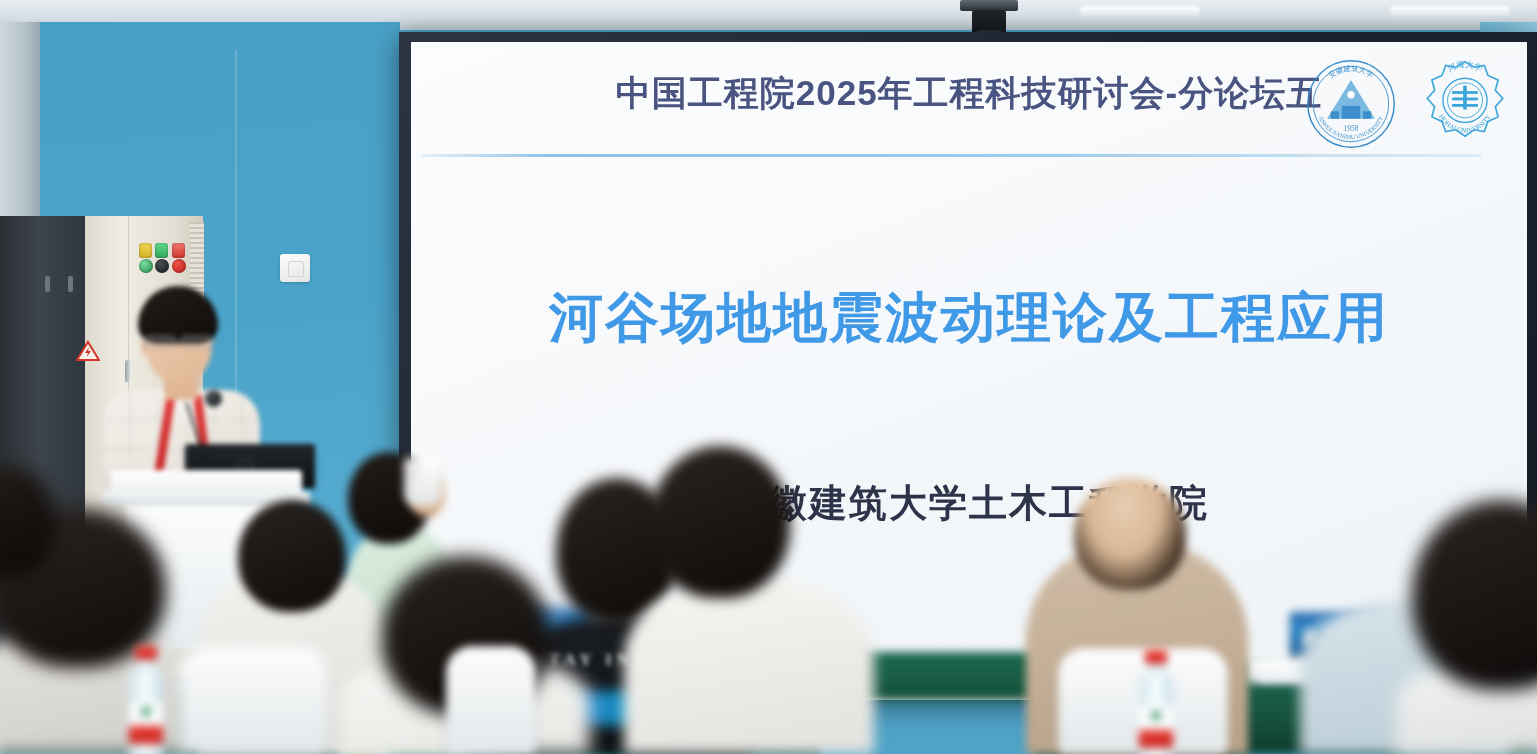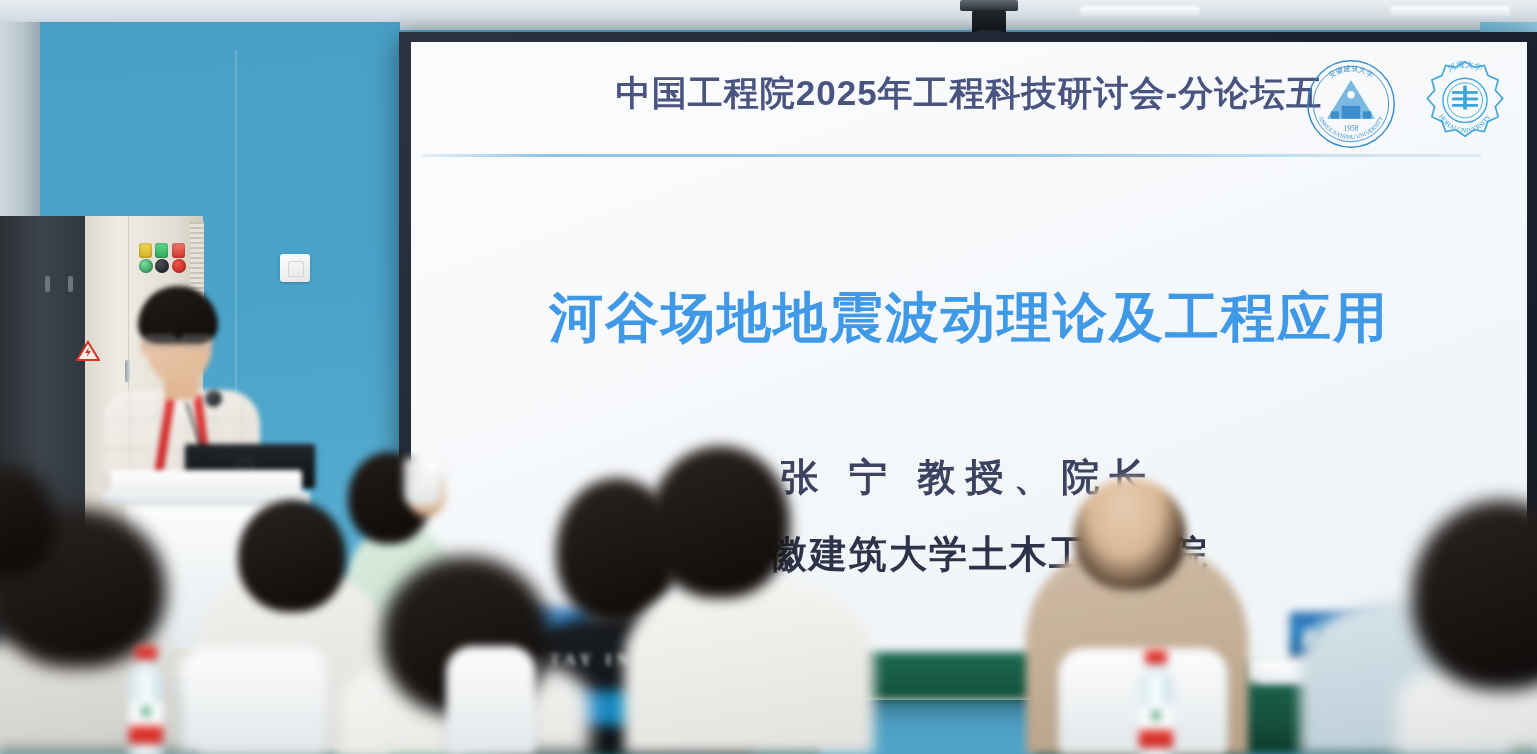--- a/index.html
+++ b/index.html
@@ -272,21 +272,20 @@
             <textPath href="#hohai" startOffset="50%" text-anchor="middle">HOHAI UNIVERSITY</textPath>
           </text>
         </svg>
       </div>
 
       <div class="slide-title">
         <span class="ttext">河谷场地地震波动理论及工程应用</span>
       </div>
 
       <div class="slide-speaker">
-        <div class="name">张 宁  教授、院长</div>
         <div class="affil">安徽建筑大学土木工程学院</div>
       </div>
 
     </div>
   </div>
 
   <div class="presenter blur-lo">
     <div class="p-trousers"></div>
     <div class="p-shirt"></div>
     <div class="p-shirt-plaid"></div>

